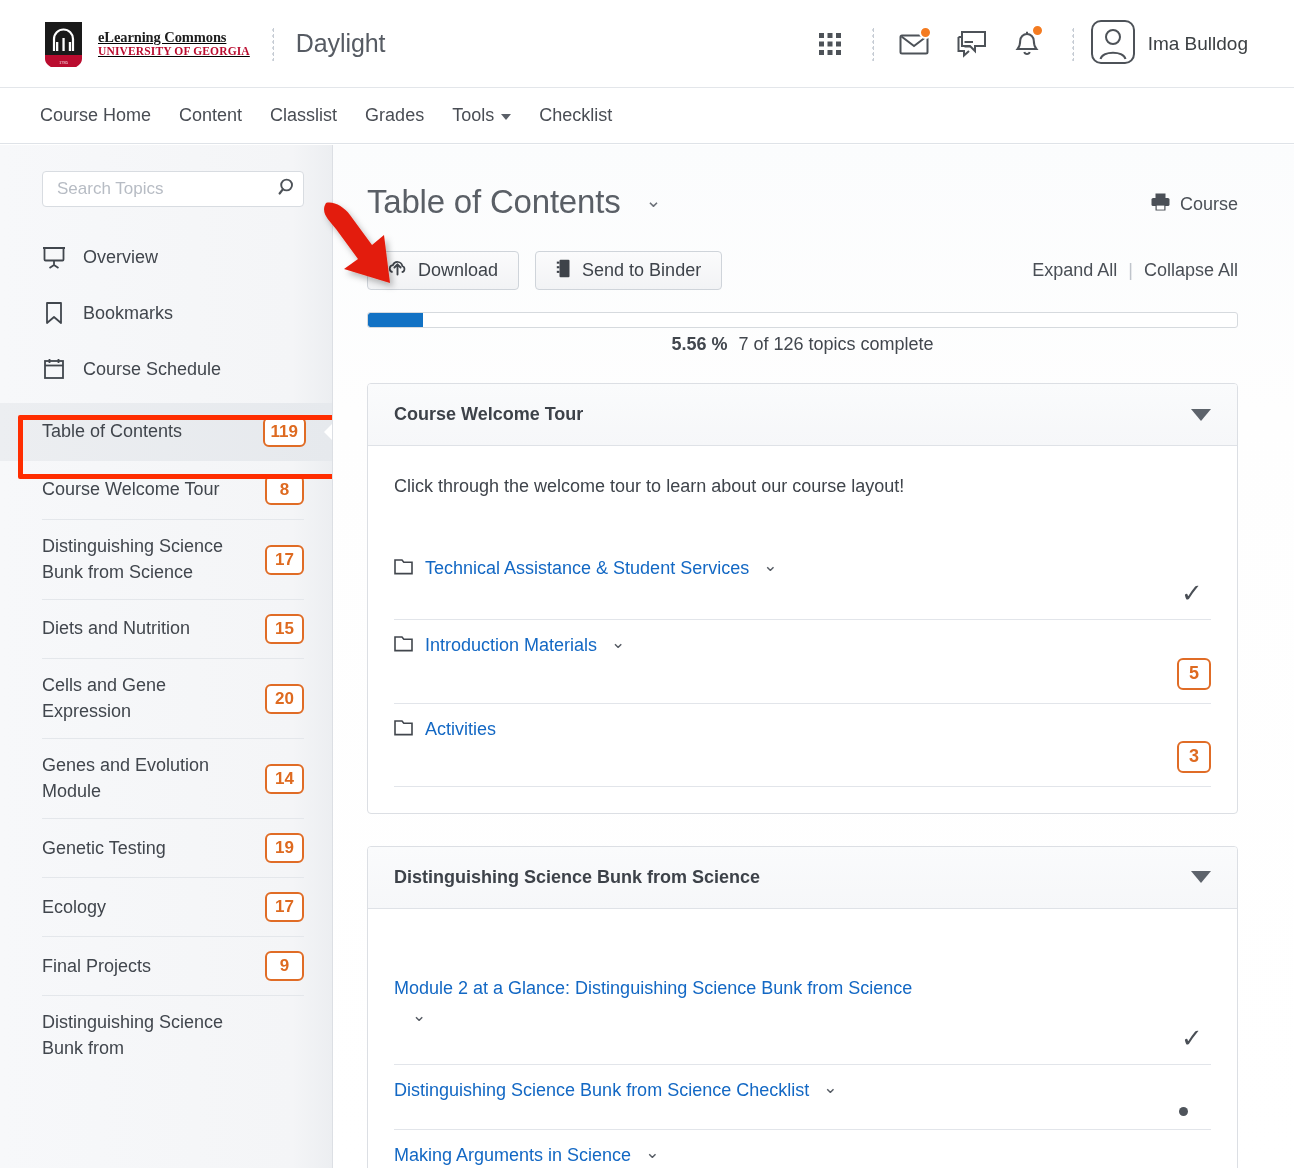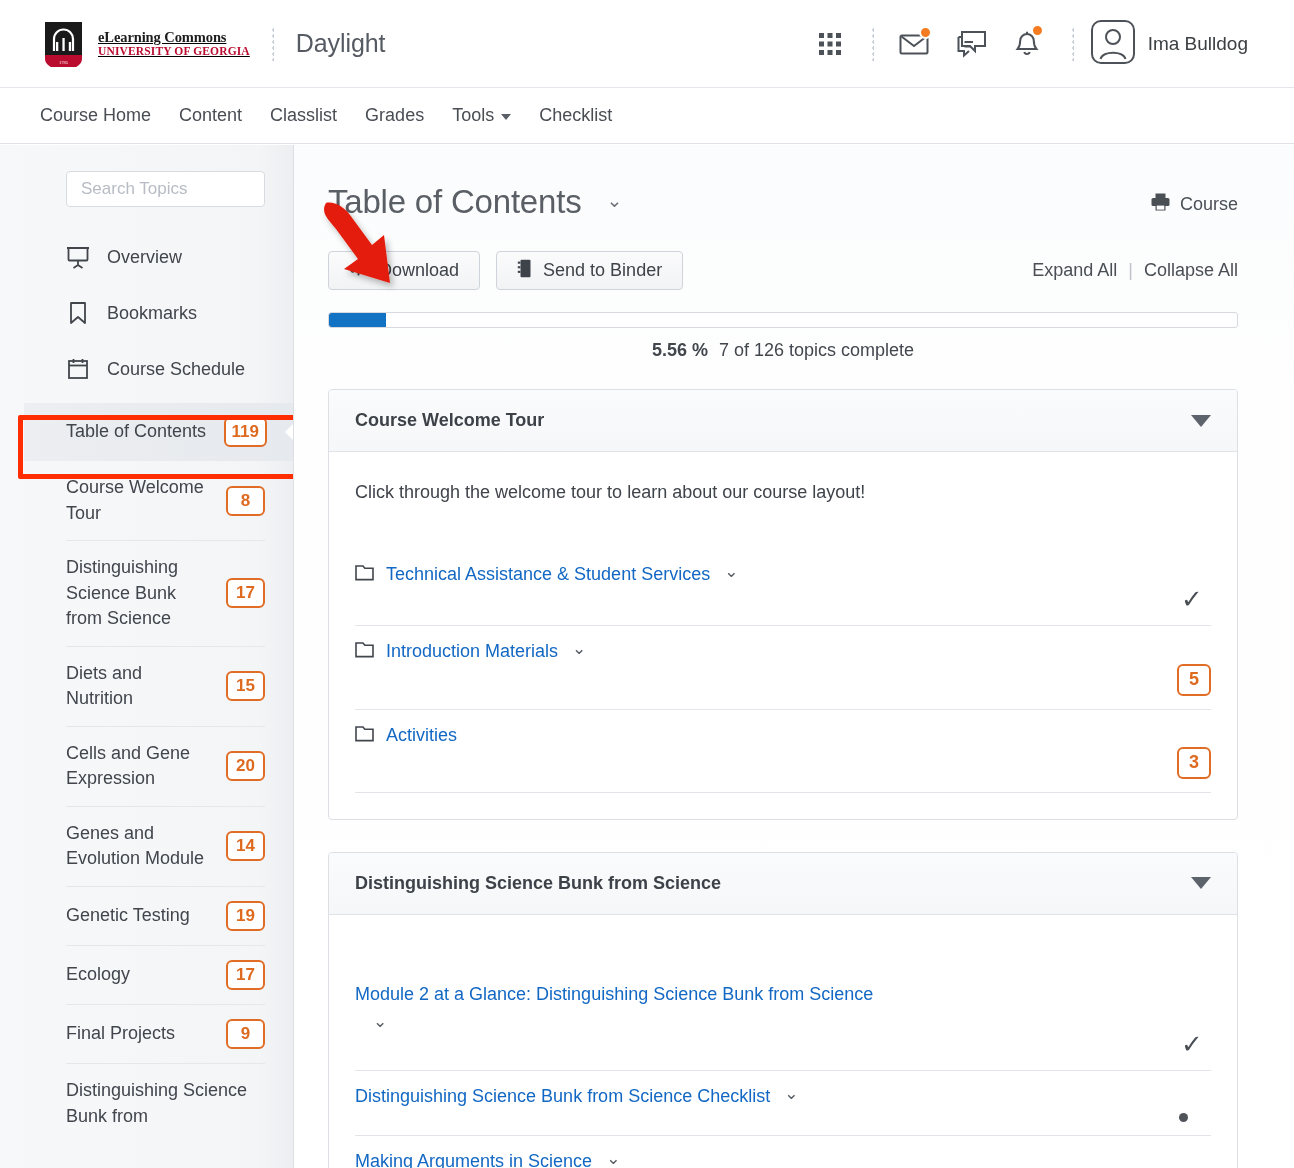--- a/index.html
+++ b/index.html
@@ -73,24 +73,24 @@
   }
 
   
   .body-wrap {
     position: absolute; left: 0; top: 145px; width: 1294px; height: 1023px;
     display: flex;
   }
 
   
   .sidebar {
-    width: 294px; height: 1023px;
+    width: 333px; height: 1023px;
     background: linear-gradient(90deg,#f7f8fa 0%, #f4f5f7 88%, #eceef1 100%);
     border-right: 1px solid #dcdfe4;
-    position: relative; overflow: hidden; padding-left: 24px;
+    position: relative; overflow: hidden;
   }
   .search-wrap { padding: 26px 28px 0 42px; }
   .search-box {
     height: 36px; background: #fff; border: 1px solid #d8dce1; border-radius: 4px;
     display: flex; align-items: center; padding: 0 10px 0 14px;
   }
   .search-box input {
     flex: 1; border: 0; outline: 0; font-size: 17px; color: #43484f;
     font-family: "Liberation Sans", sans-serif; background: transparent;
   }
@@ -173,21 +173,21 @@
   .expcol span { cursor: pointer; }
   .expcol .bar { color: #bfc4cb; cursor: default; }
 
   .progress-wrap { padding: 22px 56px 0 34px; }
   .progress-track {
     height: 16px; border: 1px solid #d6dade; border-radius: 3px; background: #fff;
     overflow: hidden;
   }
   .progress-fill { height: 100%; background: #1272c4; border-radius: 2px 0 0 2px; }
   .progress-cap {
-    text-align: center; margin-top: 12px; font-size: 18px; color: #42474e;
+    text-align: center; margin-top: 6px; font-size: 18px; color: #42474e;
   }
   .progress-cap b { font-weight: bold; }
 
   
   .cards { padding: 28px 56px 0 34px; }
   .card {
     border: 1px solid #dcdfe4; border-radius: 4px; background: #fff;
     margin-bottom: 32px; overflow: hidden;
   }
   .card-head {

